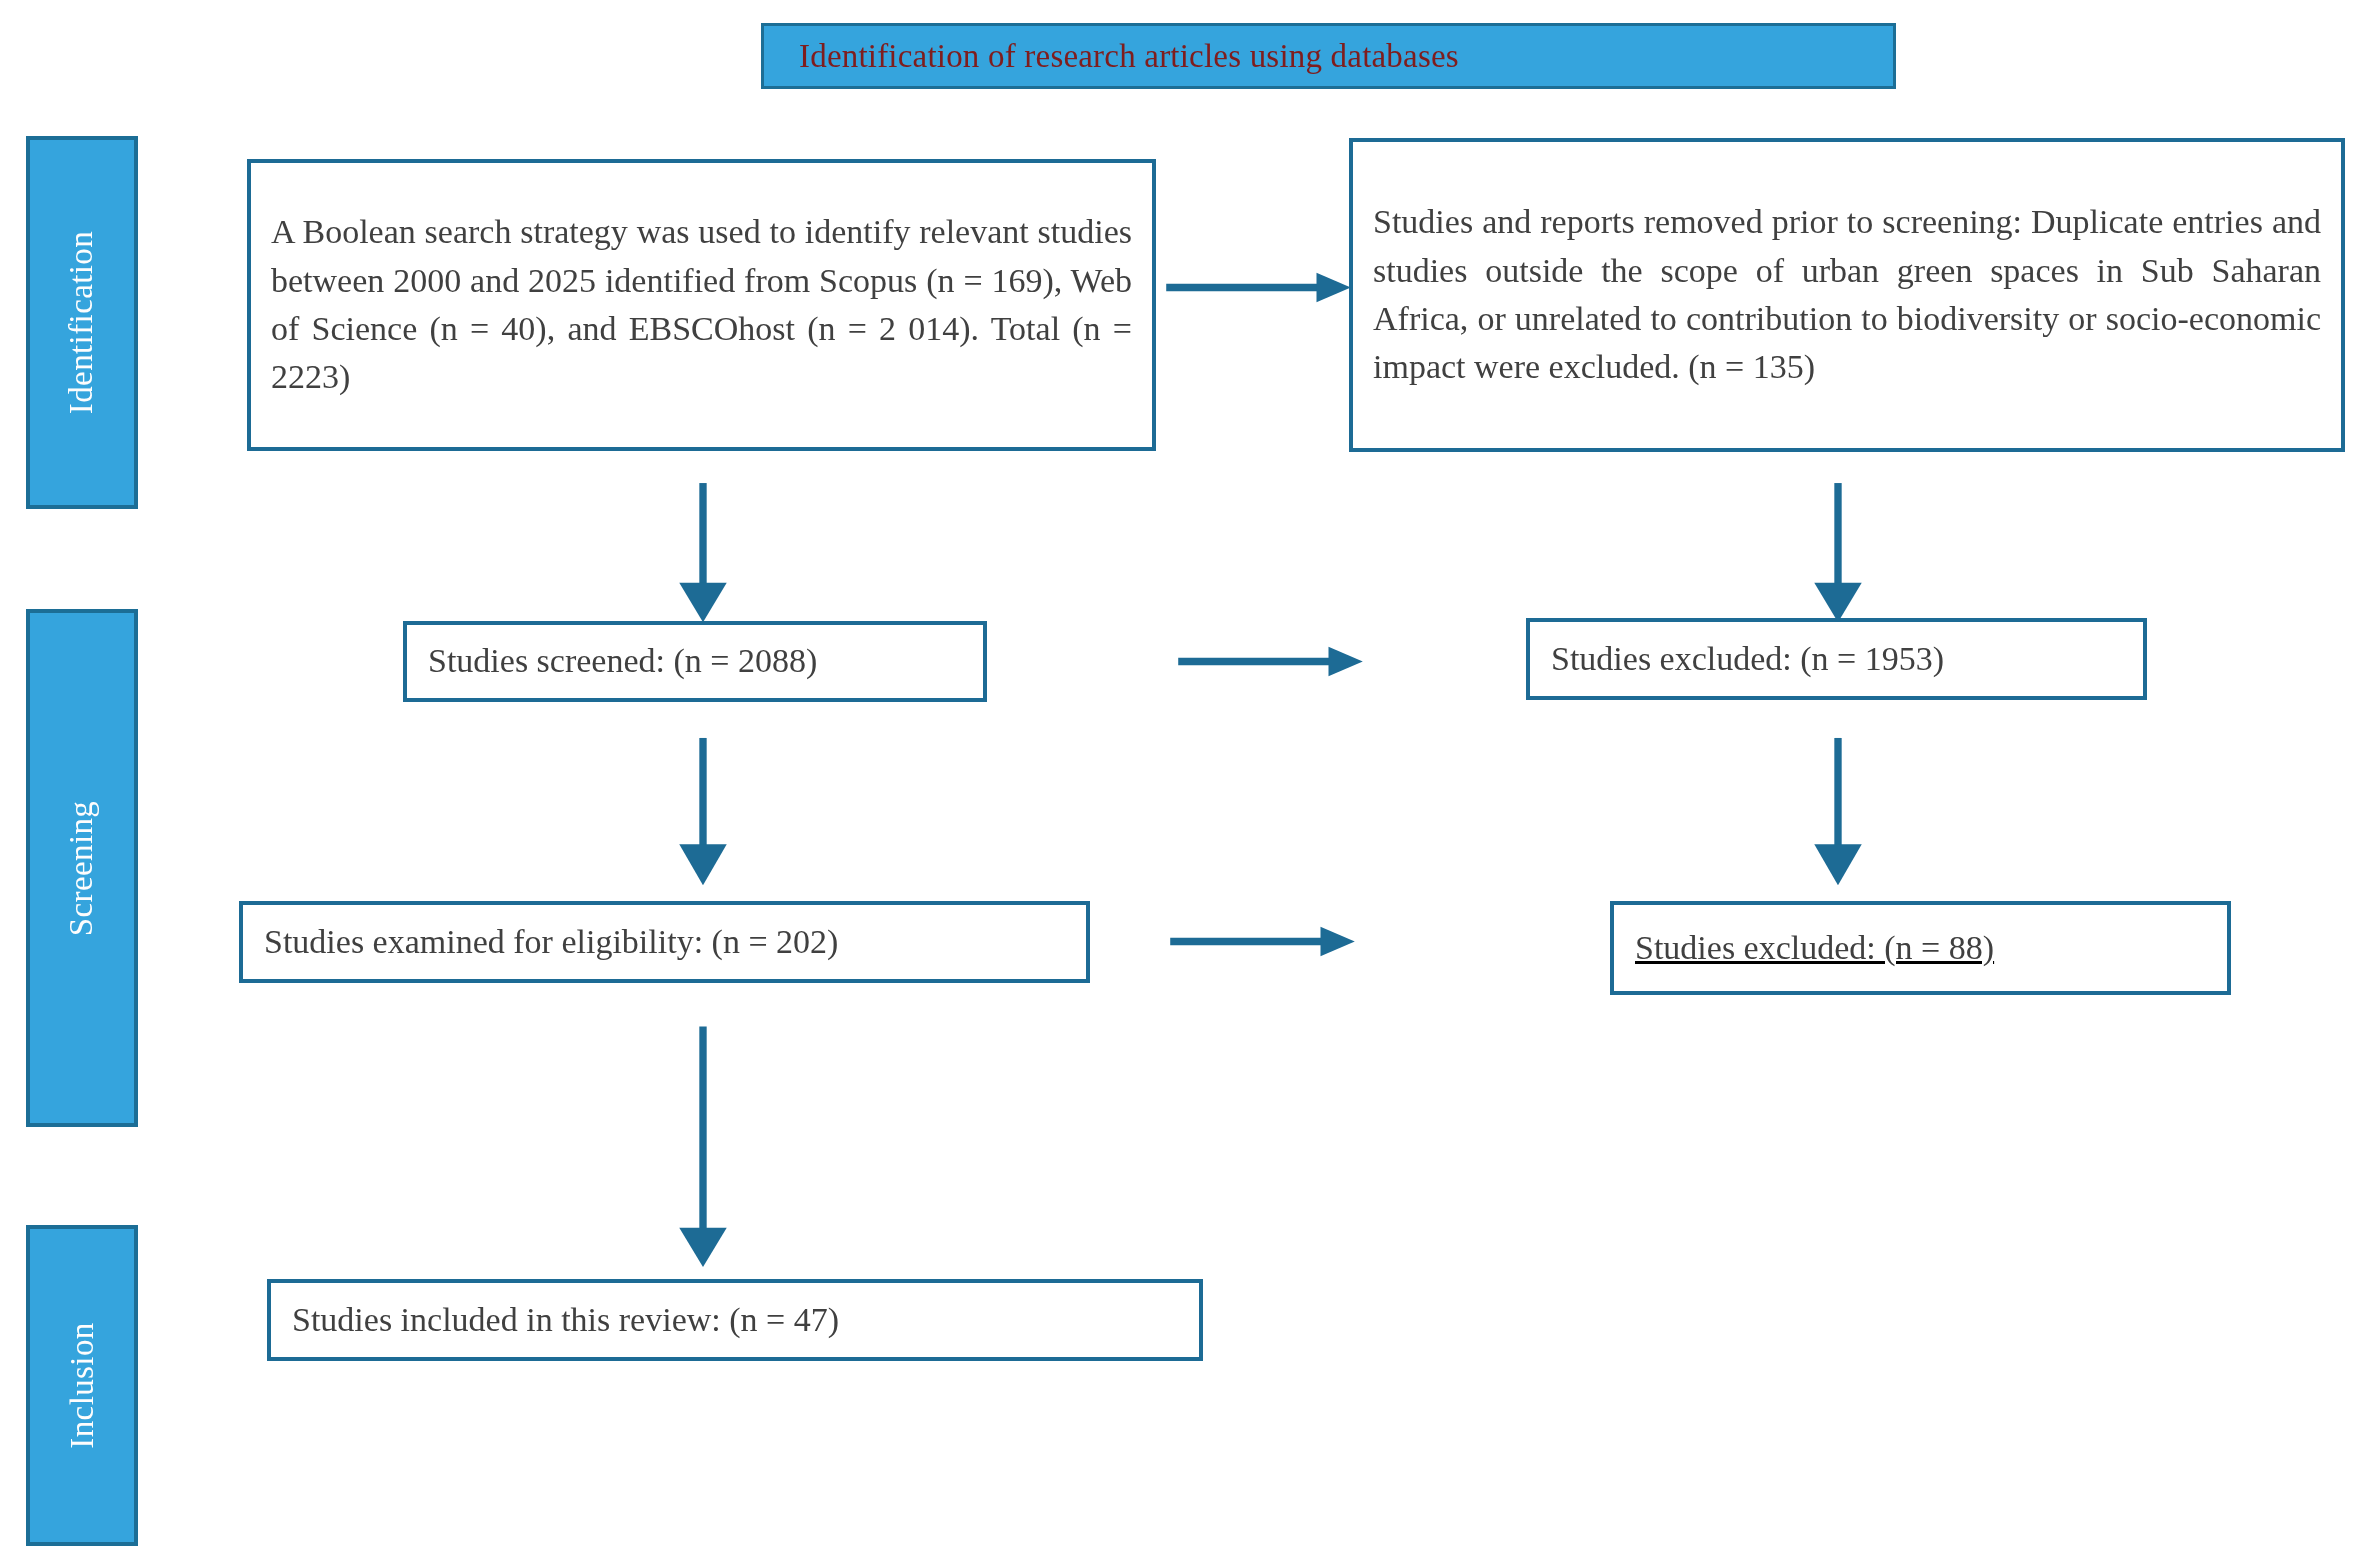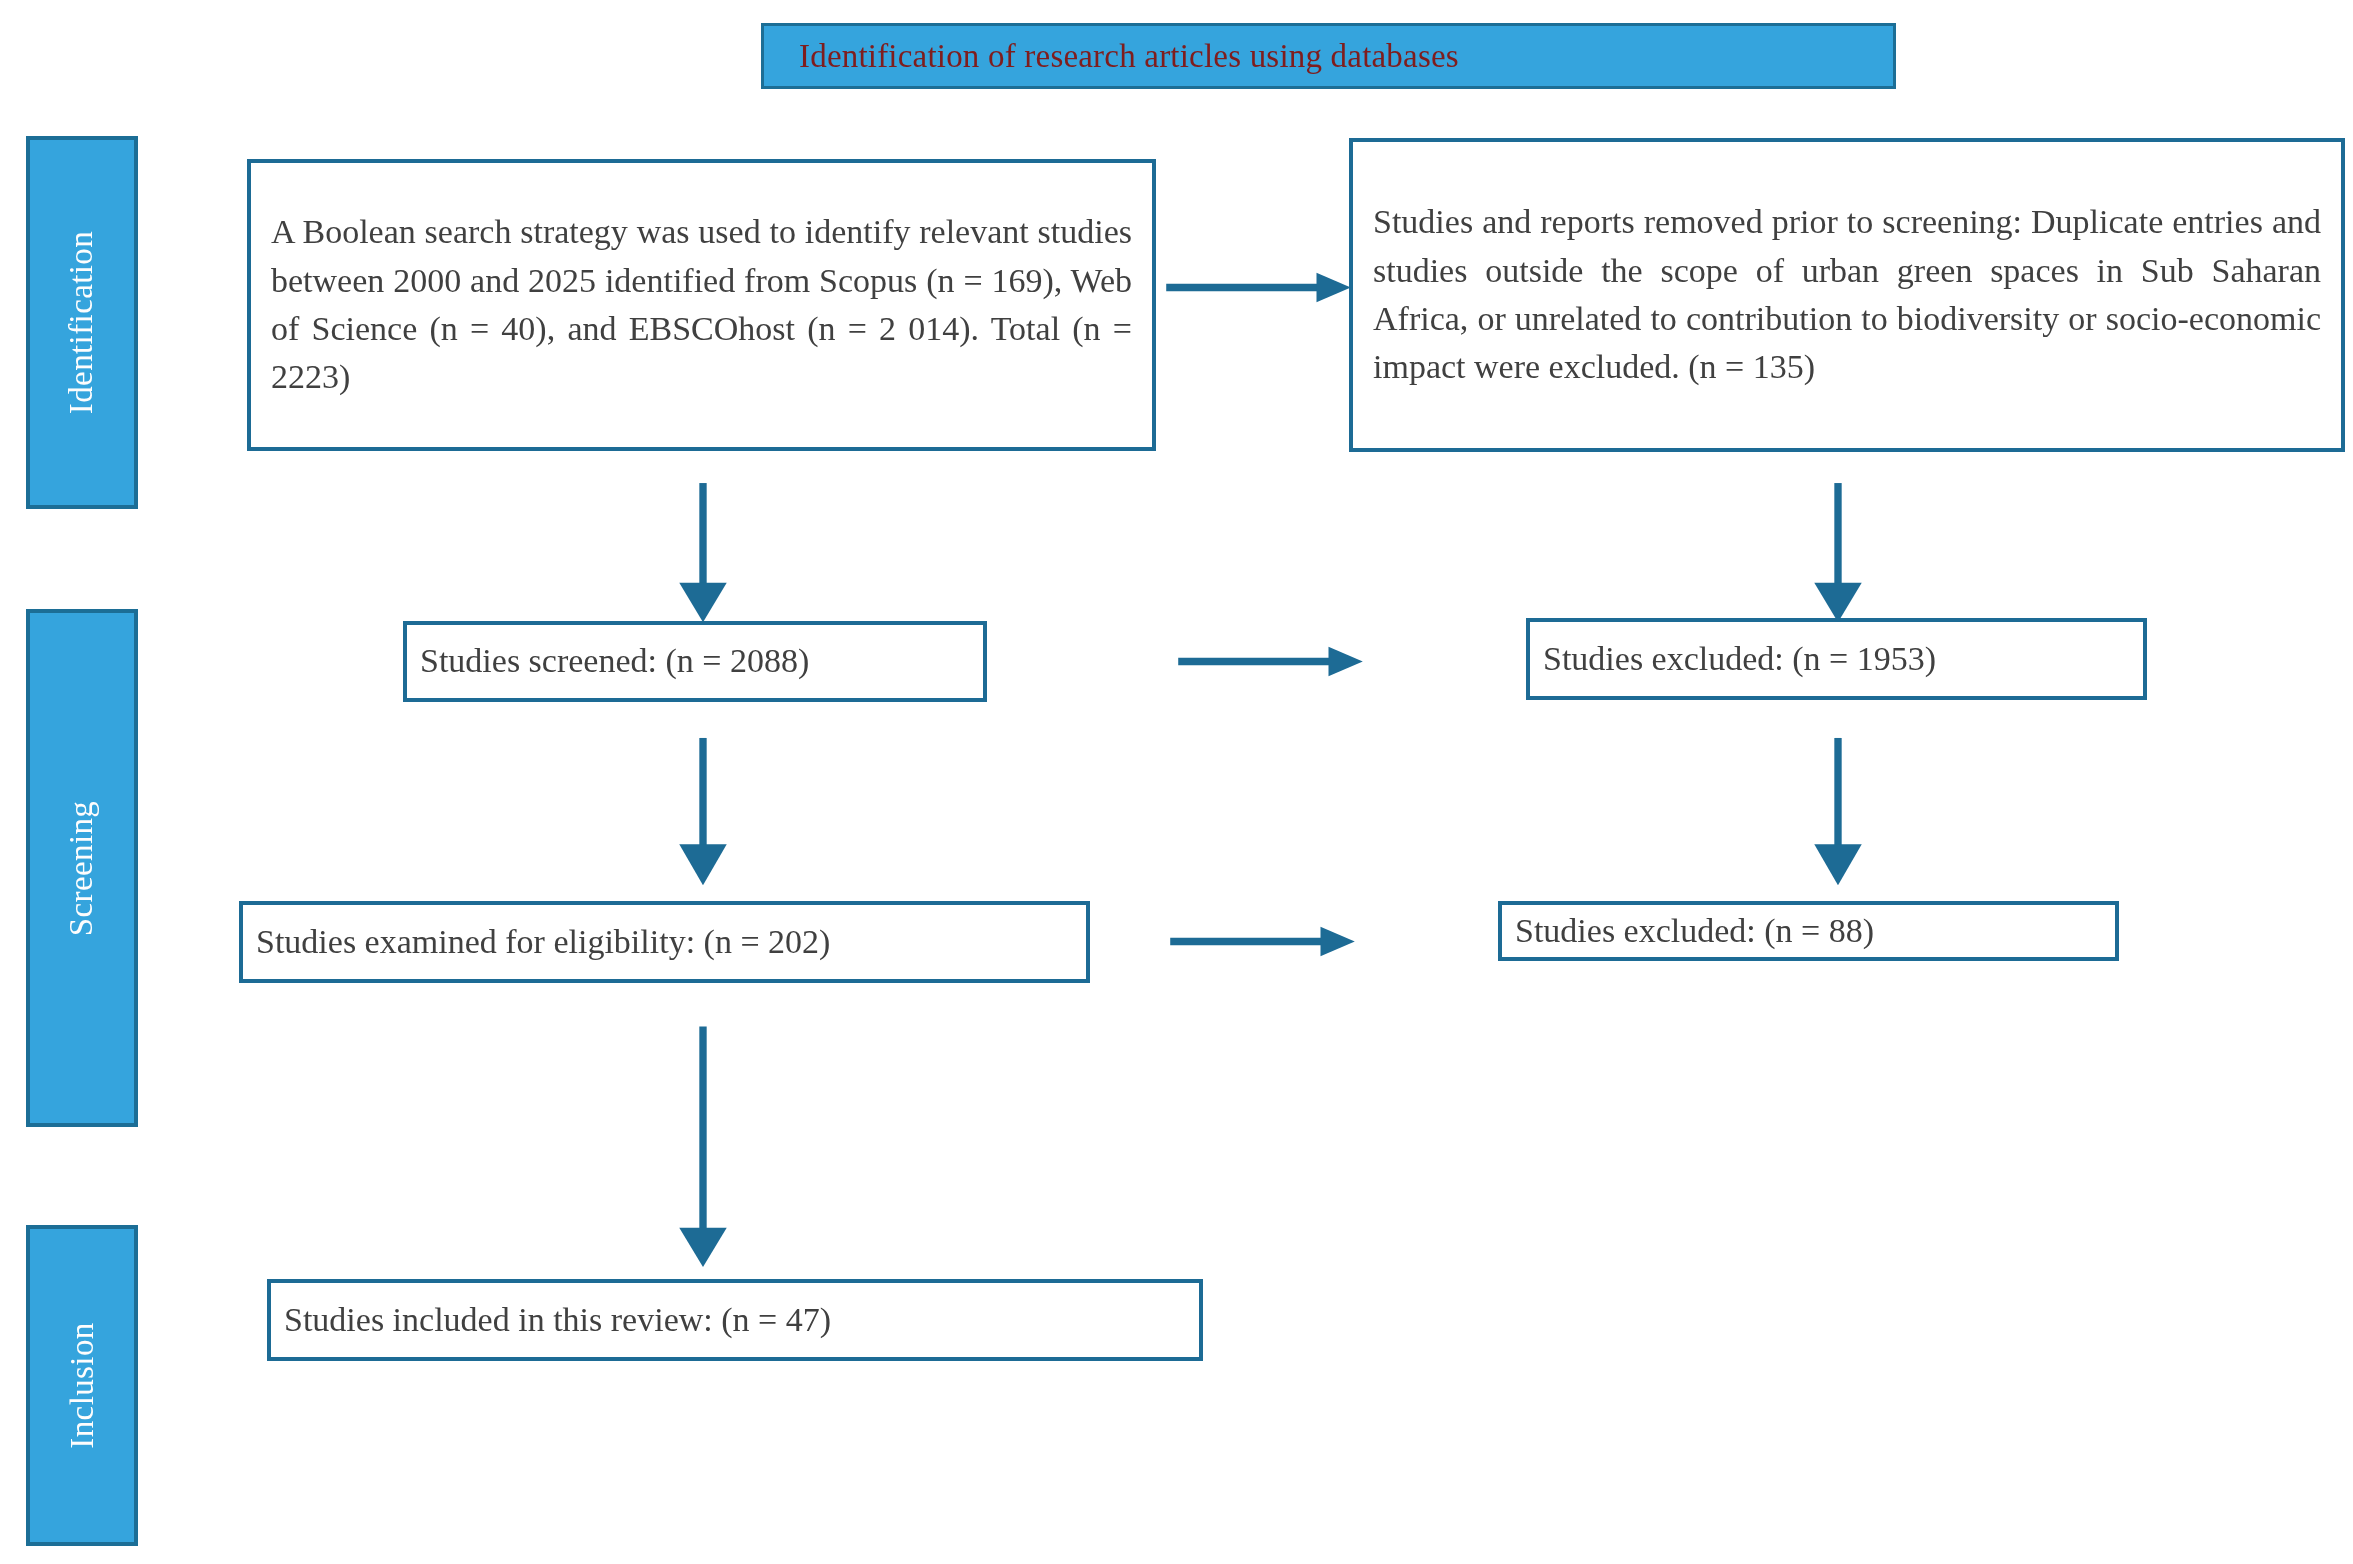--- a/index.html
+++ b/index.html
@@ -75,21 +75,21 @@
     width: 100%;
     padding: 0 21.4px;
   }
   .fbox-text.justify {
     text-align: justify;
     text-align-last: left;
     padding: 0 20px;
   }
   .fbox-text.single {
     white-space: nowrap;
-    padding: 0 13px;
+    padding: 0 21px;
   }
 
   
   .arrow {
     position: absolute;
   }
   .arrow svg {
     display: block;
     overflow: visible;
   }
@@ -128,21 +128,21 @@
   </div>
 
   <div class="fbox" style="left:1526px; top:618px; width:621px; height:82px;">
     <div class="fbox-text single">Studies excluded: (n = 1953)</div>
   </div>
 
   <div class="fbox" style="left:239px; top:901px; width:851px; height:82px;">
     <div class="fbox-text single">Studies examined for eligibility: (n = 202)</div>
   </div>
 
-  <div class="fbox" style="left:1498px; top:901px; width:621px; height:60px;">
+  <div class="fbox" style="left:1610px; top:901px; width:621px; height:94px;text-decoration:underline;">
     <div class="fbox-text single">Studies excluded: (n = 88)</div>
   </div>
 
   <div class="fbox" style="left:267px; top:1279px; width:936px; height:82px;">
     <div class="fbox-text single">Studies included in this review: (n = 47)</div>
   </div>
 
   <div class="arrow" style="left:1164px; top:263px; width:189px; height:49px;">
     <svg width="189" height="49" viewBox="0 0 230 60">
       <line x1="2" y1="30" x2="190" y2="30" stroke="#1d6b95" stroke-width="9"></line>

